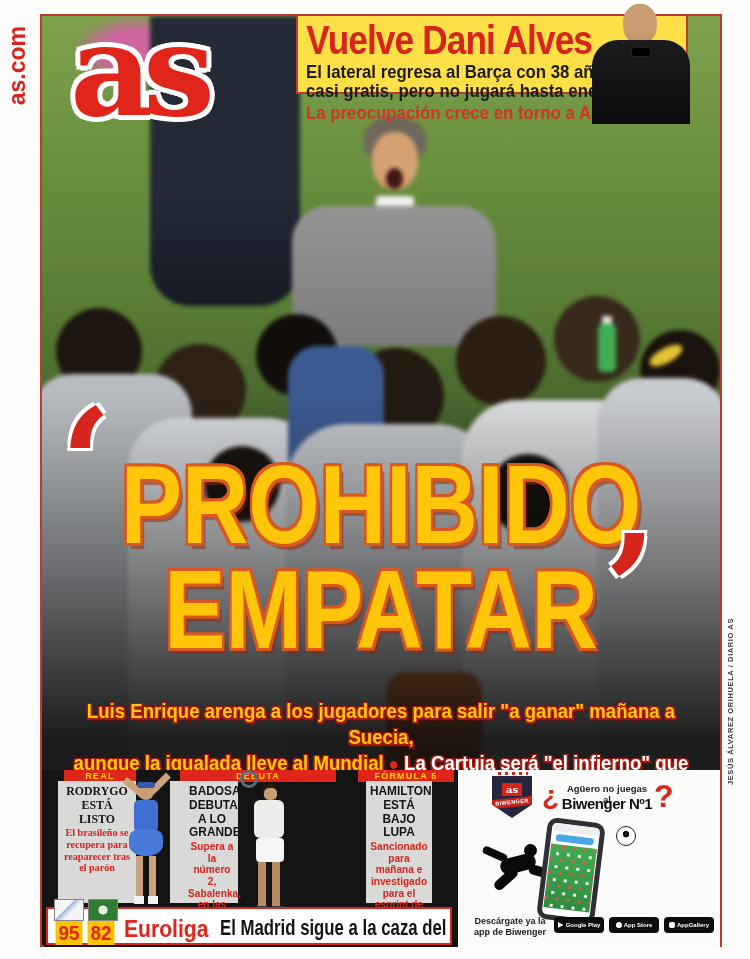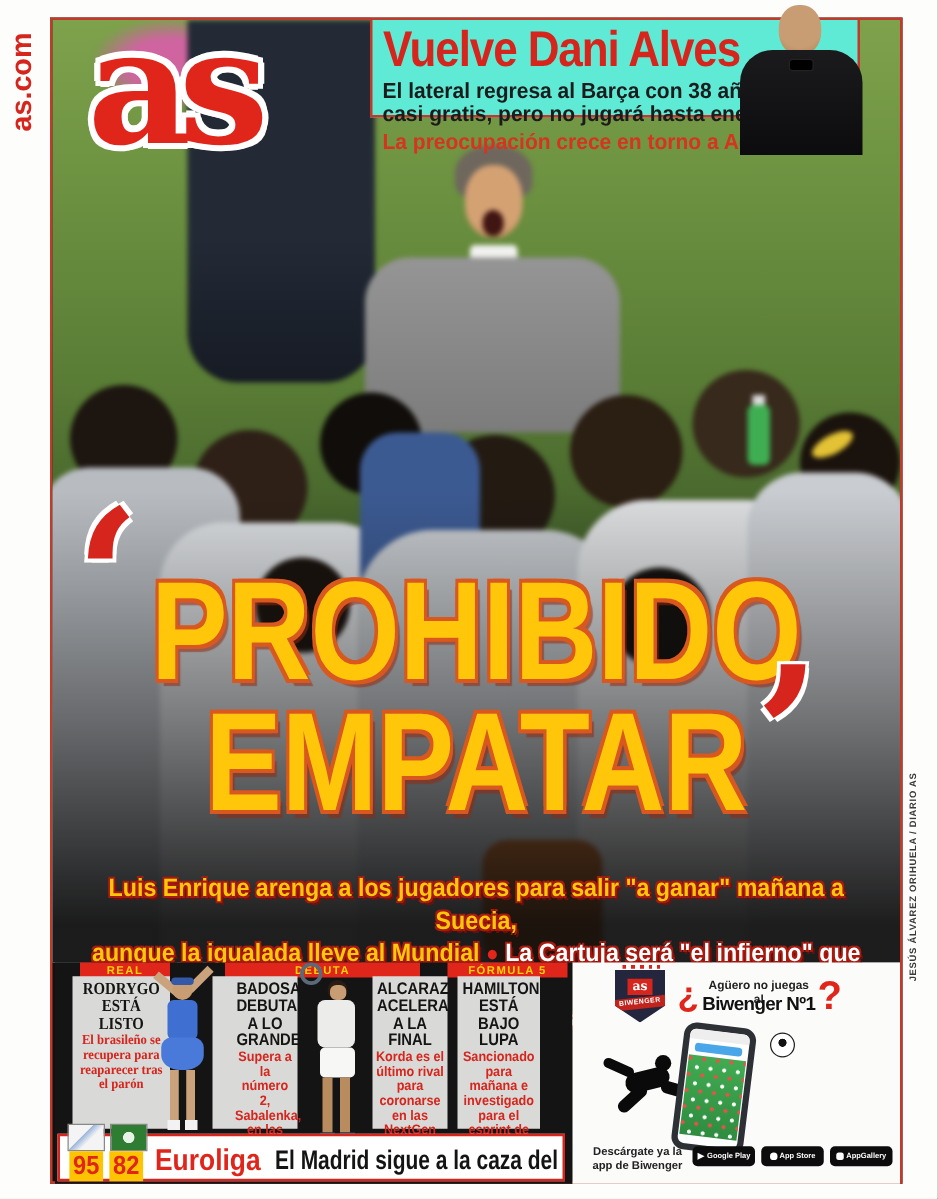--- a/index.html
+++ b/index.html
@@ -22,21 +22,21 @@
   .photo .shapes { position:absolute; inset:0; filter:blur(2px); }
   .ph { position:absolute; }
   .vignette { position:absolute; inset:0; background:linear-gradient(180deg,rgba(0,0,0,0) 50%,rgba(8,8,8,.45) 74%,rgba(10,10,10,.9) 96%); }
 
   
   .aslogo { position:absolute; left:28px; top:-4px; font-family:"DejaVu Serif",serif; font-weight:bold;
     font-size:128px; line-height:.92; color:#e0251b; letter-spacing:-10px;
     text-shadow:-4px -4px 0 #fff,4px -4px 0 #fff,-4px 4px 0 #fff,4px 4px 0 #fff,0 -5px 0 #fff,0 5px 0 #fff,-5px 0 0 #fff,5px 0 0 #fff; }
 
   
-  .topbox { position:absolute; left:254px; top:-2px; width:392px; height:80px; background:#5eead4; border:2px solid #c23a2b; }
+  .topbox { position:absolute; left:254px; top:-2px; width:392px; height:80px; background:#fde047; border:2px solid #c23a2b; }
   .topbox .hl { margin:2px 0 0 6px; width:330px; text-align:center; font-size:40px; font-weight:bold; color:#d6251c;
     transform:scaleX(.88); transform-origin:left; white-space:nowrap; letter-spacing:-1px; }
   .topbox .dk { width:320px; margin-left:8px; text-align:center; font-size:17.5px; line-height:1.08; font-weight:bold; color:#1c1c1c;
     transform:scaleX(.96); transform-origin:left; white-space:nowrap; }
   .topbox .kick { width:320px; margin:2px 0 0 8px; text-align:center; font-size:17.5px; font-weight:bold; color:#d6341f; white-space:nowrap; transform:scaleX(.96); transform-origin:left;}
   .alves { position:absolute; left:548px; top:-12px; width:104px; height:120px; }
   .alves .head { position:absolute; left:33px; top:0; width:34px; height:40px; background:radial-gradient(circle at 50% 40%,#c99d74 60%,#a97f58); border-radius:46%; }
   .alves .suit { position:absolute; left:2px; top:36px; width:98px; height:84px; background:linear-gradient(180deg,#1b1b1d,#0c0c0e); border-radius:26px 26px 0 0; }
   .alves .bow  { position:absolute; left:42px; top:44px; width:18px; height:8px; background:#000; border-radius:2px; box-shadow:0 0 0 1px #222; }
 
@@ -209,24 +209,20 @@
       <div class="slabel" style="left:314px;width:96px;">FÓRMULA 5</div>
 
       <div class="sbox" style="left:14px;width:78px;font-family:Liberation Serif, serif;">
         <div class="h">RODRYGO ESTÁ LISTO</div>
         <div class="t">El brasileño se recupera para reaparecer tras el parón</div>
       </div>
       <div class="sbox" style="left:126px;width:68px;padding-left:16px;">
         <div class="h">BADOSA DEBUTA A LO GRANDE</div>
         <div class="t">Supera a la número 2, Sabalenka, en las WTA Finals</div>
       </div>
-      <div class="sbox" style="left:254px;width:60px;">
-        <div class="h">ALCARAZ ACELERA A LA FINAL</div>
-        <div class="t">Korda es el último rival para coronarse en las NextGen</div>
-      </div>
       <div class="sbox" style="left:322px;width:66px;">
         <div class="h">HAMILTON ESTÁ BAJO LUPA</div>
         <div class="t">Sancionado para mañana e investigado para el esprint de hoy</div>
       </div>
 
       <div class="fig" style="left:72px;top:0;width:60px;height:150px;">
         <div style="left:6px;top:14px;width:24px;height:7px;background:#caa27c;transform:rotate(40deg);"></div>
         <div style="left:32px;top:10px;width:24px;height:7px;background:#caa27c;transform:rotate(-45deg);"></div>
         <div style="left:22px;top:14px;width:16px;height:16px;background:#c99d74;border-radius:50%;"></div>
         <div style="left:21px;top:12px;width:18px;height:6px;background:#3558a8;border-radius:3px;"></div>

